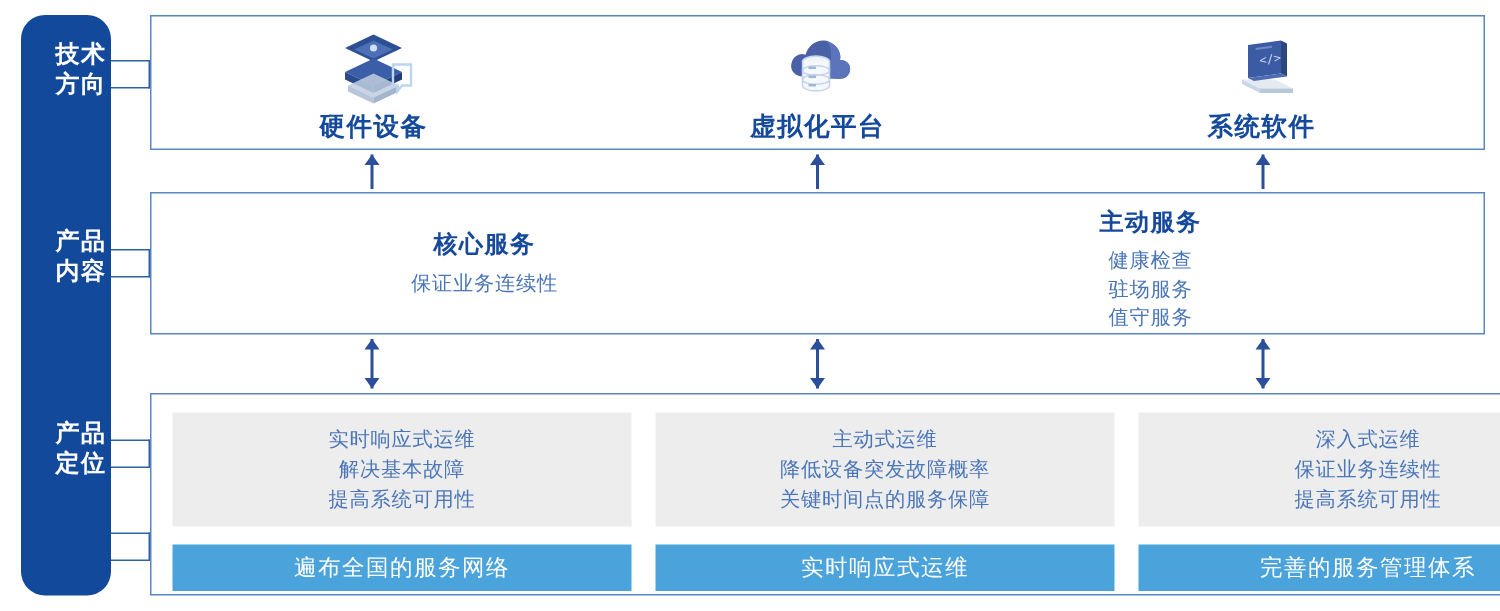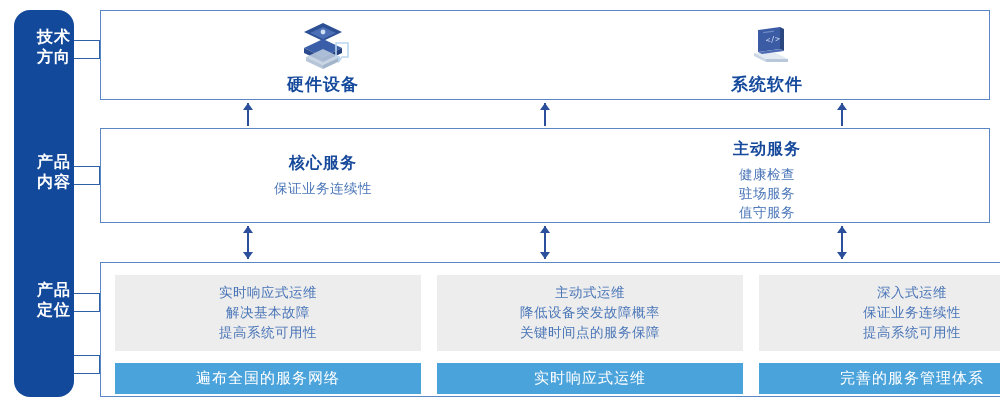--- a/index.html
+++ b/index.html
@@ -63,21 +63,21 @@
   .tech-col{flex:1;display:flex;flex-direction:column;align-items:center;justify-content:flex-start;padding-top:8px;}
   .tech-icon{width:62px;height:52px;display:block;}
   .tech-label{
     margin-top:2px;color:#14499C;font-weight:bold;font-size:17px;letter-spacing:1px;
   }
 
   
   .content-row{position:absolute;left:0;top:0;width:100%;height:100%;display:flex;}
   .content-col{flex:1;display:flex;flex-direction:column;align-items:center;}
   .content-col.c0{justify-content:flex-start;padding-top:24px;}
-  .content-col.c1,.content-col.c2{justify-content:flex-end;padding-top:8px;}
+  .content-col.c1,.content-col.c2{justify-content:center;padding-top:8px;}
   .content-title{color:#17499B;font-weight:bold;font-size:16px;letter-spacing:1px;margin-bottom:5px;}
   .content-item{color:#4A76B8;font-size:13.5px;line-height:19px;letter-spacing:.5px;}
 
   
   .pos-row{position:absolute;left:14px;top:12px;right:14px;display:flex;gap:16px;}
   .pos-cell{
     flex:1;background:#EDEDED;height:76px;
     display:flex;flex-direction:column;align-items:center;justify-content:center;
   }
   .pos-item{color:#4A76B8;font-size:13.5px;line-height:20px;letter-spacing:.5px;}
@@ -170,20 +170,34 @@
           <polygon points="12,29 31,38 31,43 12,34" fill="#2A4A8C"></polygon>
           <polygon points="50,29 31,38 31,43 50,34" fill="#23407D"></polygon>
           <polygon points="31,30 48,38 31,46 14,38" fill="#BFCEDF" opacity="0.85"></polygon>
           <polygon points="14,38 31,46 31,50 14,42" fill="#A9BBD0" opacity="0.85"></polygon>
           <polygon points="48,38 31,46 31,50 48,42" fill="#93A8C2" opacity="0.85"></polygon>
           <path d="M44,24 L56,24 L56,38 L50,38 L47,42 L47,38 L44,38 Z" fill="none" stroke="#BBD6EE" stroke-width="1.6"></path>
         </svg>
         <div class="tech-label">硬件设备</div>
       </div>
 
+      <div class="tech-col">
+        <svg class="tech-icon" viewBox="0 0 62 52">
+          <path d="M22,32 C15,32 12,27 14,22 C15.5,18 20,16 23,17.5 C25,10 33,6 39,9 C45,11.5 47,17 46,21 C52,21 54,26 52,30 C50.5,33 47,34 44,33.5 Z" fill="#4A61A8"></path>
+          <path d="M38,9 C45,11.5 47,17 46,21 C52,21 54,26 52,30 C50.5,33 47,34 44,33.5 L34,33 C40,27 42,16 38,9 Z" fill="#5C74BC"></path>
+          <ellipse cx="30" cy="22" rx="9" ry="3.6" fill="#F0F4FA" stroke="#C4D3E8" stroke-width="1"></ellipse>
+          <path d="M21,22 L21,38 C21,40 25,41.6 30,41.6 C35,41.6 39,40 39,38 L39,22" fill="#F5F8FC" stroke="#C4D3E8" stroke-width="1"></path>
+          <ellipse cx="30" cy="28" rx="9" ry="3.2" fill="none" stroke="#C4D3E8" stroke-width="1"></ellipse>
+          <ellipse cx="30" cy="34" rx="9" ry="3.2" fill="none" stroke="#C4D3E8" stroke-width="1"></ellipse>
+          <rect x="25" y="25.4" width="5" height="1.6" fill="#9FB6D4"></rect>
+          <rect x="25" y="31.4" width="5" height="1.6" fill="#9FB6D4"></rect>
+          <rect x="25" y="37" width="5" height="1.6" fill="#9FB6D4"></rect>
+        </svg>
+        <div class="tech-label">虚拟化平台</div>
+      </div>
 
       <div class="tech-col">
         <svg class="tech-icon" viewBox="0 0 62 52">
           <polygon points="18,34 40,34 52,40 30,40" fill="#E4EAF2"></polygon>
           <polygon points="18,34 30,40 30,43 18,37" fill="#CBD6E5"></polygon>
           <polygon points="52,40 30,40 30,43 52,43" fill="#B9C7DA"></polygon>
           <polygon points="22,33 22,11 44,8 44,30" fill="#3C5BA5"></polygon>
           <polygon points="44,8 48,10 48,32 44,30" fill="#2C477F"></polygon>
           <polygon points="22,33 44,30 48,32 26,35" fill="#4E6CB4"></polygon>
           <text x="30" y="24" font-family="DejaVu Sans Mono, monospace" font-size="8" fill="#C8D8EE" transform="rotate(-8 30 24)">&lt;/&gt;</text>

